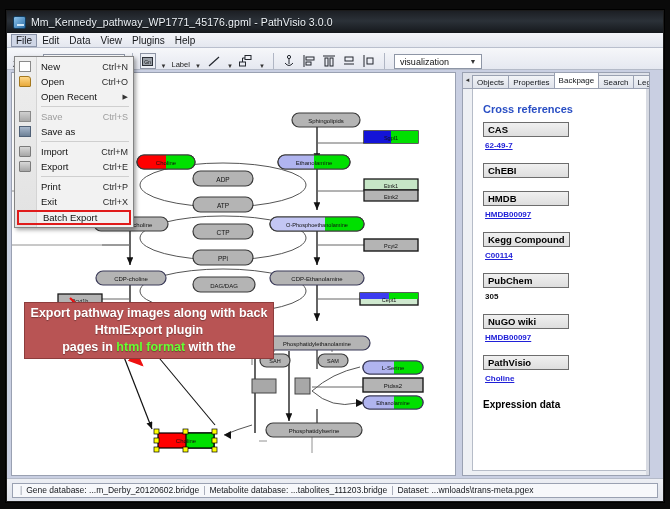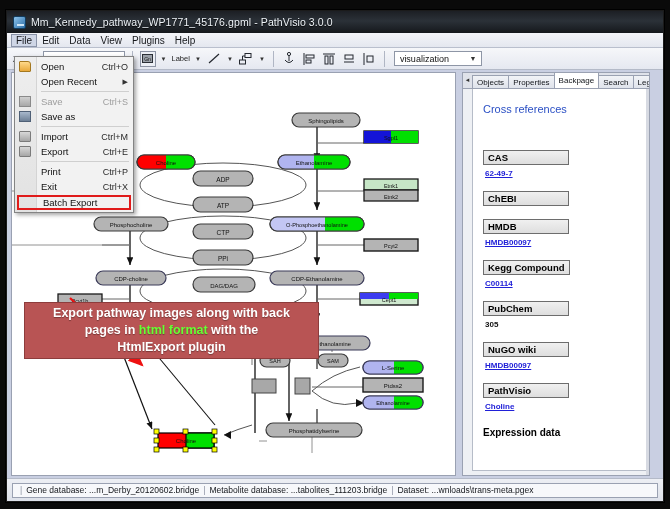--- a/index.html
+++ b/index.html
@@ -66,21 +66,21 @@
     border: 1px solid #8a93a8;
     padding: 0px 4px;
   }
 
   
   #toolbar {
     position: absolute; left: 0; top: 37px;
     width: 100%; height: 22px;
     background: linear-gradient(180deg,#f6f7fa,#e5e8f0);
     border-bottom: 1px solid #b4bac8;
-    display: flex; align-items: center;
+    display: flex; align-items: flex-end;
     padding-left: 6px; gap: 4px;
   }
   .tb-label { font-size: 9px; color: #20242b; }
   .tb-combo {
     height: 15px; border: 1px solid #8e96a6; background: #fff;
     display: flex; align-items: center; justify-content: space-between;
     font-size: 9px; color: #111; padding: 0 2px 0 5px;
   }
   .tb-combo .arw {
     width: 12px; text-align: center; font-size: 7px; color: #333;
@@ -213,22 +213,22 @@
   #backpage-content {
     position: absolute; left: 9px; top: 16px;
     right: 2px; bottom: 4px;
     background: #ffffff;
     border: 1px solid #b6bcc8;
     border-top: none;
     overflow: hidden;
     padding: 14px 10px 0 10px;
   }
   #bp-h1 {
-    font-size: 11px; font-weight: normal; color: #2a4fc4;
-    margin-bottom: 32px;
+    font-size: 11px; font-weight: bold; color: #2a4fc4;
+    margin-bottom: 4px;
   }
   .bp-block { margin-bottom: 10px; }
   .bp-head {
     display: inline-block;
     min-width: 86px;
     border: 1px solid #6d6d6d;
     background: linear-gradient(180deg,#f0f0f0,#dedede);
     font-size: 9.5px; font-weight: bold; color: #000;
     padding: 1px 4px;
   }
@@ -617,30 +617,30 @@
               </g>
               <path d="M212,362 Q226,356 240,352" fill="none" stroke="#555" stroke-width="1"></path>
               <path d="M212,362 l7,-4 l0,8 z" fill="#111"></path>
             </g>
 
             <path d="M58,225 L130,292" stroke="#ee1111" stroke-width="2.2" fill="none" marker-end="url(#ahred)"></path>
 
           </svg>
         </div>
 
-        <div style="position:absolute; left:12px; top:229px; width:295px; height:57px;
+        <div style="position:absolute; left:12px; top:229px; width:250px; height:57px;
                     background:#b85454; border:1px solid #8d3c3c;
                     display:flex; flex-direction:column; align-items:center; justify-content:center;
                     color:#fff; font-size:12.5px; font-weight:bold; line-height:17px;
                     text-shadow:0 1px 1px rgba(0,0,0,.35);">
           <div>Export pathway images along with back</div>
+          <div>HtmlExport plugin</div>
           <div>
             <span>pages in </span><span style="color:#66ff33;">html format</span><span> with the</span>
           </div>
-          <div>HtmlExport plugin</div>
         </div>
       </div>
 
       <div id="side-pane">
         <div id="tabstrip">
           <div id="tab-scroll">◂</div>
           <div class="tab">Objects</div>
           <div class="tab">Properties</div>
           <div class="tab active">Backpage</div>
           <div class="tab">Search</div>
@@ -698,20 +698,25 @@
         <span>Metabolite database: ...tabolites_111203.bridge</span>
         <span class="st-sep">|</span>
         <span>Dataset: ...wnloads\trans-meta.pgex</span>
       </div>
     </div>
 
     <div id="file-menu">
       <div class="gutter"></div>
 
       <div class="fm-row">
+        <span class="fm-icon ic-new"></span>
+        <span class="fm-label">New</span>
+        <span class="fm-accel">Ctrl+N</span>
+      </div>
+      <div class="fm-row">
         <span class="fm-icon ic-open"></span>
         <span class="fm-label">Open</span>
         <span class="fm-accel">Ctrl+O</span>
       </div>
       <div class="fm-row">
         <span class="fm-label">Open Recent</span>
         <span class="fm-sub">▶</span>
       </div>
 
       <div class="fm-sep"></div>

